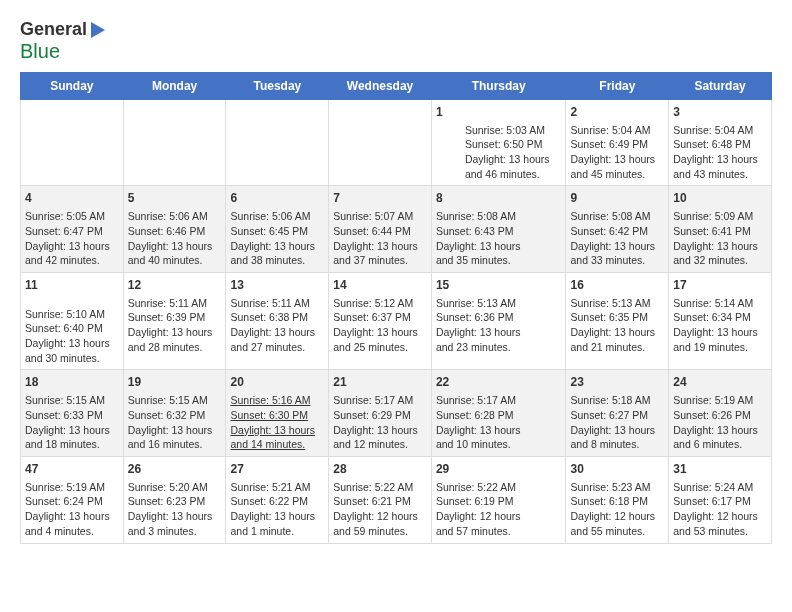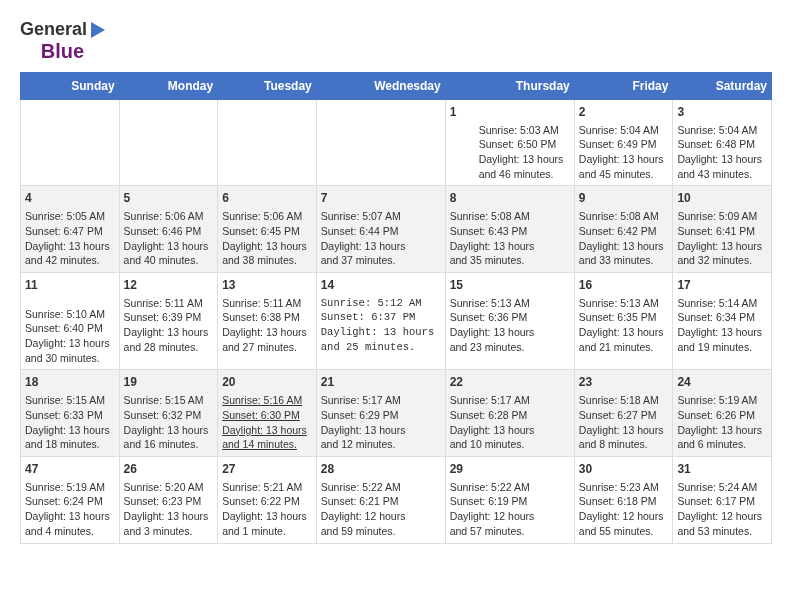--- a/index.html
+++ b/index.html
@@ -12,21 +12,21 @@
     }
     .header {
       display: flex;
       align-items: flex-start;
       justify-content: space-between;
       margin-bottom: 10px;
     }
     .logo {
       display: flex;
       flex-direction: column;
-      align-items: center;
+      align-items: flex-start;
     }
     .logo-text {
       font-size: 18px;
       font-weight: bold;
       color: #333;
       line-height: 1.1;
     }
     .logo-arrow {
       width: 0; height: 0;
       border-top: 8px solid transparent;
@@ -55,21 +55,21 @@
       width: 100%;
       border-collapse: collapse;
       font-size: 11px;
     }
     thead tr {
       background-color: #4472c4;
       color: #fff;
     }
     thead th {
       padding: 6px 4px;
-      text-align: right;
+      text-align: center;
       font-weight: bold;
       font-size: 12px;
       border: 1px solid #4472c4;
     }
     tbody tr {
       border-bottom: 1px solid #ccc;
     }
     tbody tr:nth-child(odd) {
       background-color: #fff;
     }
@@ -98,21 +98,21 @@
   </style>
 </head>
 <body>
 
 <div class="header">
   <div class="logo">
     <div class="logo-line">
       <span class="logo-text">General</span>
       <span class="logo-arrow"></span>
     </div>
-    <span class="logo-text" style="color:#701a75; font-size:20px; font-weight:bold;">Blue</span>
+    <span class="logo-text" style="color:#15803d; font-size:20px; font-weight:normal;">Blue</span>
   </div>
   <div class="title-block">
     <div class="main-title"></div>
     <div class="subtitle"></div>
   </div>
 </div>
 
 <table>
   <thead>
     <tr>
@@ -221,21 +221,21 @@
         </td>
         <td>
           <span class="day-num">13</span>
           <div class="day-info" style="white-space: pre-line;">Sunrise: 5:11 AM
 Sunset: 6:38 PM
 Daylight: 13 hours
 and 27 minutes.</div>
         </td>
         <td>
           <span class="day-num">14</span>
-          <div class="day-info" style="white-space: pre-line; font-family: Liberation Mono, monospace;">Sunrise: 5:12 AM
+          <div class="day-info" style="white-space: pre-line;">Sunrise: 5:12 AM
 Sunset: 6:37 PM
 Daylight: 13 hours
 and 25 minutes.</div>
         </td>
         <td>
           <span class="day-num">15</span>
           <div class="day-info" style="white-space: pre-line;">Sunrise: 5:13 AM
 Sunset: 6:36 PM
 Daylight: 13 hours
 and 23 minutes.</div>

